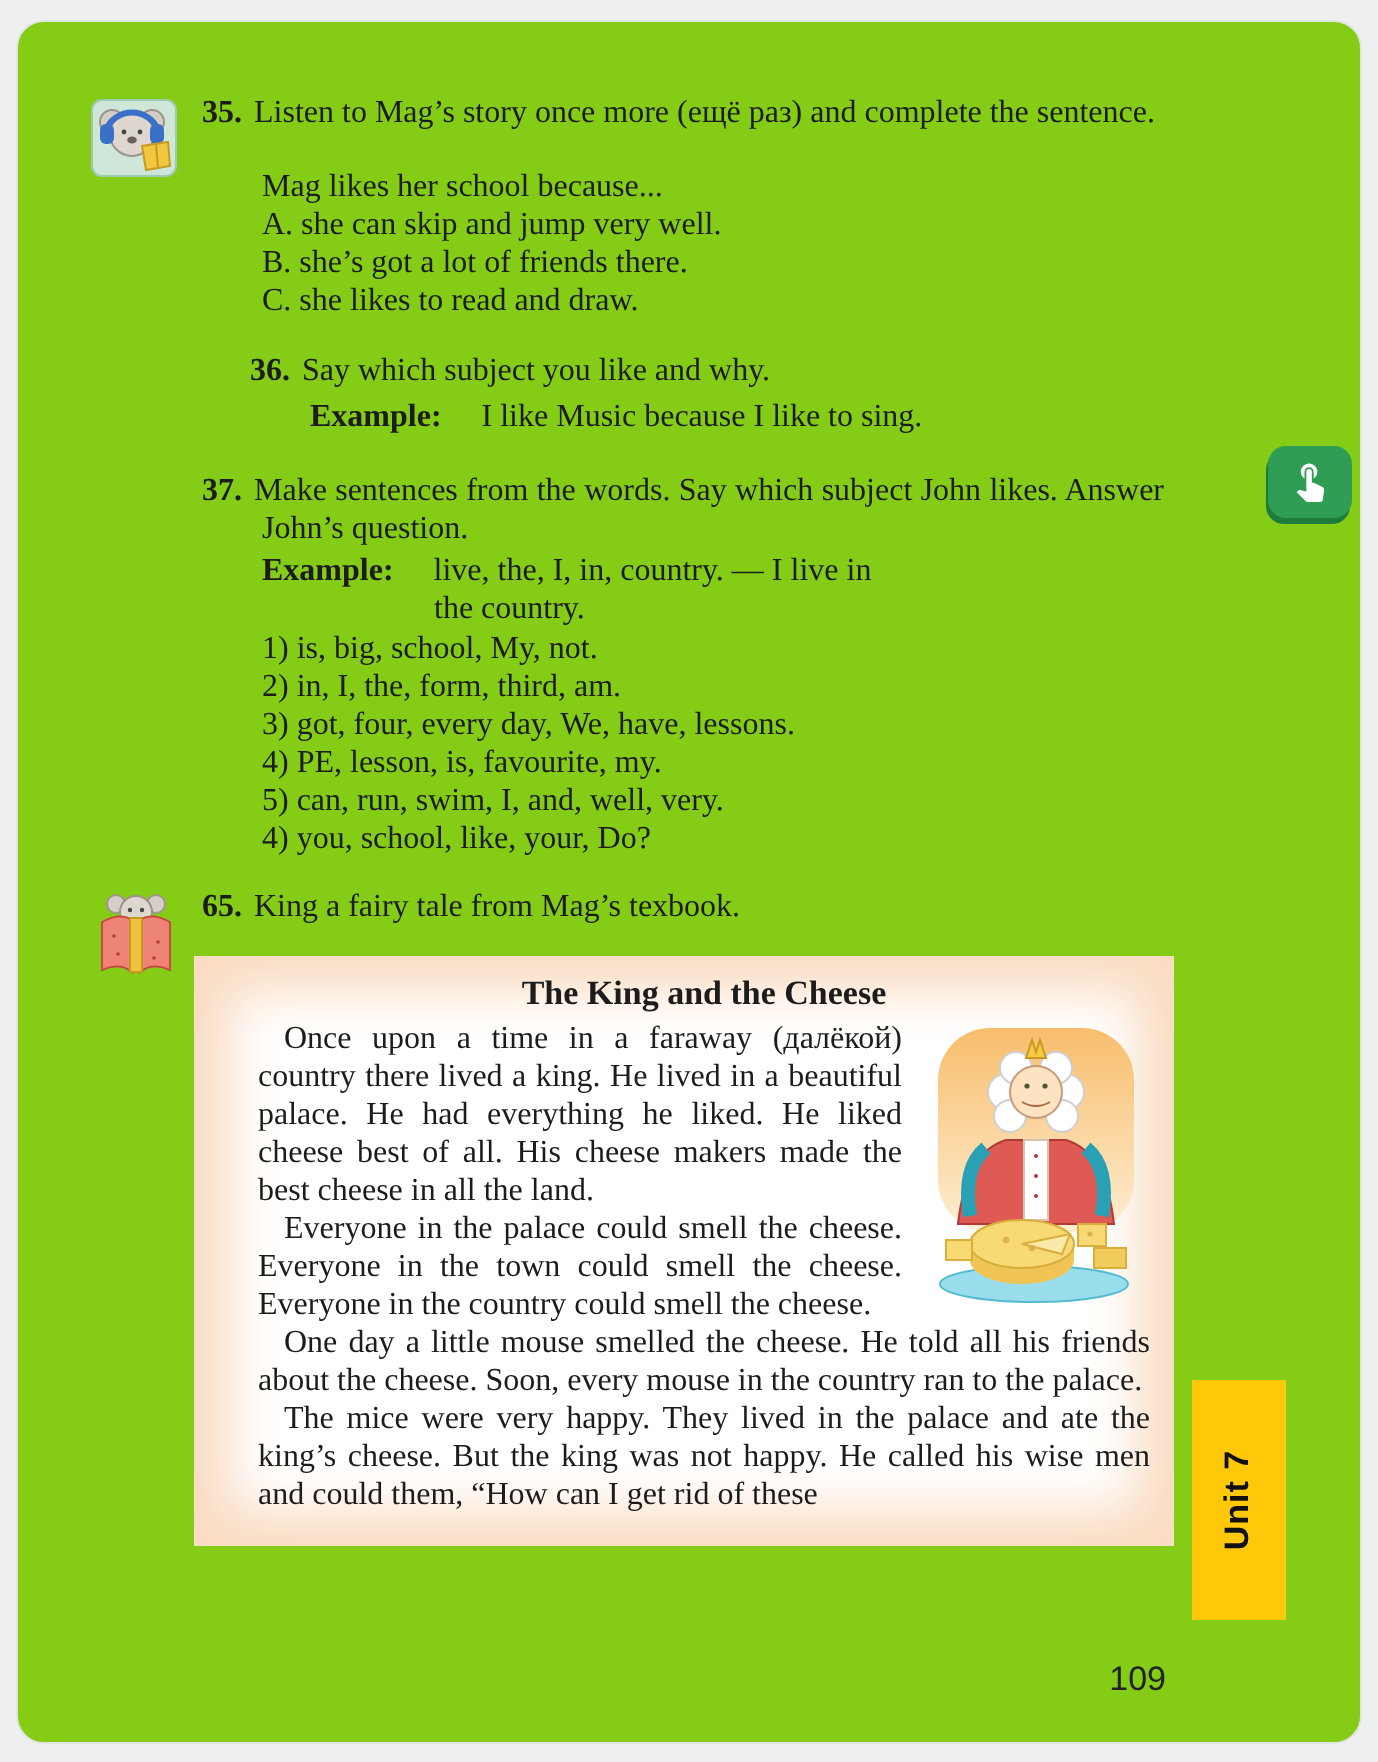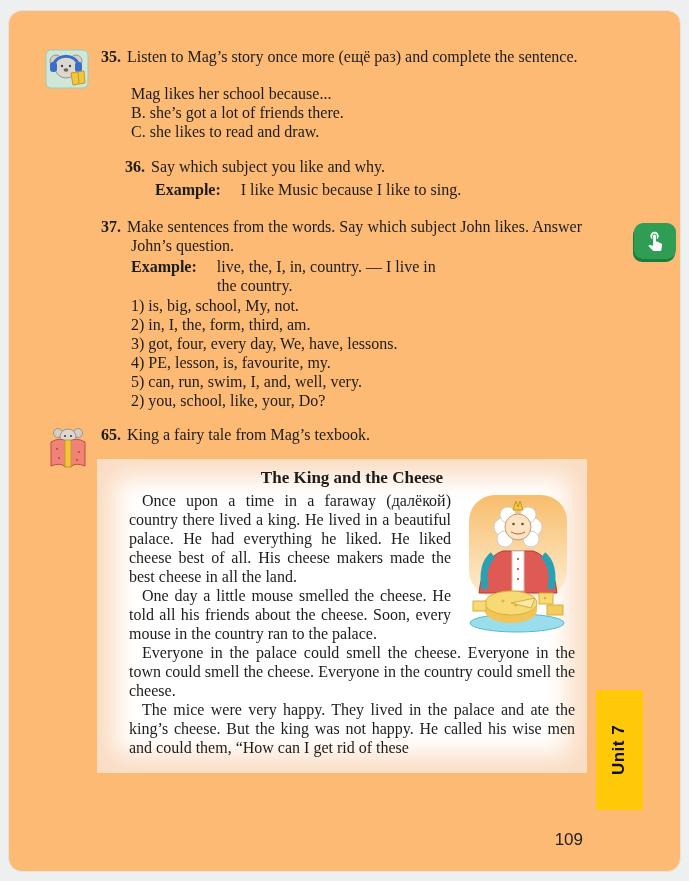--- a/index.html
+++ b/index.html
@@ -8,21 +8,21 @@
     background: #eef0ef;
     font-family: "Liberation Serif", "DejaVu Serif", serif;
     color: #1c1c1c;
     position: relative;
     overflow: hidden;
   }
   .page {
     position: absolute;
     left: 8px; top: 10px;
     width: 673px; height: 862px;
-    background: #fdba74;
+    background: #84cc16;
     border: 1px solid #e2e4e3;
     border-radius: 14px;
     box-sizing: border-box;
   }
   
   .tasks {
     padding: 36px 98px 0 92px;
     font-size: 16px;
     line-height: 19px;
   }
@@ -131,40 +131,41 @@
           <rect x="30" y="15" width="7" height="10" rx="3" fill="#3a6fc8"></rect>
           <circle cx="17" cy="19" r="1.2" fill="#444"></circle>
           <circle cx="25" cy="19" r="1.2" fill="#444"></circle>
           <ellipse cx="21" cy="23" rx="2.4" ry="1.8" fill="#6b6359"></ellipse>
           <path d="M26 26 L39 24 L40 36 L28 38 Z" fill="#f2c63e" stroke="#c79a22"></path>
           <path d="M33 25 L34 37" stroke="#c79a22" fill="none"></path>
         </svg>
       </span>
       <p class="task-stmt"><span class="task-num">35.</span><span>Listen to Mag’s story once more (ещё раз) and complete the sentence.</span></p>
       <p class="plain-line lead-line">Mag likes her school because...</p>
+      <p class="plain-line">A. she can skip and jump very well.</p>
       <p class="plain-line">B. she’s got a lot of friends there.</p>
       <p class="plain-line">C. she likes to read and draw.</p>
     </div>
 
     <div class="task t36">
       <p class="task-stmt"><span class="task-num">36.</span><span>Say which subject you like and why.</span></p>
       <p class="ex-line"><span class="ex-label">Example:</span><span>I like Music because I like to sing.</span></p>
     </div>
 
     <div class="task t37">
       <p class="task-stmt"><span class="task-num">37.</span><span>Make sentences from the words. Say which subject John likes. Answer John’s question.</span></p>
       <p class="ex-line"><span class="ex-label">Example:</span><span>live, the, I, in, country. — I live in</span></p>
       <p class="plain-line ex-cont">the country.</p>
       <div class="word-list">
         <p class="plain-line">1) is, big, school, My, not.</p>
         <p class="plain-line">2) in, I, the, form, third, am.</p>
         <p class="plain-line">3) got, four, every day, We, have, lessons.</p>
         <p class="plain-line">4) PE, lesson, is, favourite, my.</p>
         <p class="plain-line">5) can, run, swim, I, and, well, very.</p>
-        <p class="plain-line">2) you, school, like, your, Do?</p>
+        <p class="plain-line">4) you, school, like, your, Do?</p>
       </div>
     </div>
 
     <div class="task t38">
       <span class="task-icon">
         <svg viewBox="0 0 46 48" width="46" height="48">
           <circle cx="13" cy="8" r="4.5" fill="#d4cec6" stroke="#9a948c"></circle>
           <circle cx="33" cy="8" r="4.5" fill="#d4cec6" stroke="#9a948c"></circle>
           <circle cx="23" cy="12" r="8" fill="#ddd7cf" stroke="#9a948c"></circle>
           <circle cx="20" cy="11" r="1.1" fill="#444"></circle>
@@ -218,22 +219,22 @@
         <path d="M50 110 L74 105 L70 115 Z" fill="#fbe9a8" stroke="#d8ae3c"></path>
         <rect x="78" y="100" width="14" height="11" fill="#f7da74" stroke="#d8ae3c"></rect>
         <rect x="86" y="112" width="16" height="10" fill="#f2cd5e" stroke="#d8ae3c"></rect>
         <rect x="12" y="108" width="13" height="10" fill="#f7da74" stroke="#d8ae3c"></rect>
         <circle cx="42" cy="108" r="1.6" fill="#dcb14a"></circle>
         <circle cx="55" cy="112" r="1.6" fill="#dcb14a"></circle>
         <circle cx="84" cy="105" r="1.3" fill="#dcb14a"></circle>
       </svg>
     </span>
     <p>Once upon a time in a faraway (далёкой) country there lived a king. He lived in a beautiful palace. He had everything he liked. He liked cheese best of all. His cheese makers made the best cheese in all the land.</p>
+    <p>Everyone in the palace could smell the cheese. Everyone in the town could smell the cheese. Everyone in the country could smell the cheese.</p>
     <p>One day a little mouse smelled the cheese. He told all his friends about the cheese. Soon, every mouse in the country ran to the palace.</p>
-    <p>Everyone in the palace could smell the cheese. Everyone in the town could smell the cheese. Everyone in the country could smell the cheese.</p>
     <p>The mice were very happy. They lived in the palace and ate the king’s cheese. But the king was not happy. He called his wise men and could them, “How can I get rid of these</p>
   </section>
 
   <button class="tap-btn">
     <span>
       <svg viewBox="0 0 24 24" width="22" height="22">
         <path fill="#ffffff" d="M9 11.24V7.5a2.5 2.5 0 0 1 5 0v3.74c1.21-.81 2-2.18 2-3.74C16 5.01 13.99 3 11.5 3S7 5.01 7 7.5c0 1.56.79 2.93 2 3.74zm9.84 4.63l-4.54-2.26c-.17-.07-.35-.11-.54-.11H13v-6a1.5 1.5 0 0 0-3 0v10.74l-3.43-.72c-.08-.01-.15-.03-.24-.03-.31 0-.59.13-.79.33l-.79.8 4.94 4.94c.27.27.65.44 1.06.44h6.79c.75 0 1.33-.55 1.44-1.28l.75-5.27c.01-.07.02-.14.02-.2 0-.62-.38-1.16-.91-1.38z"></path>
       </svg>
     </span>
   </button>

